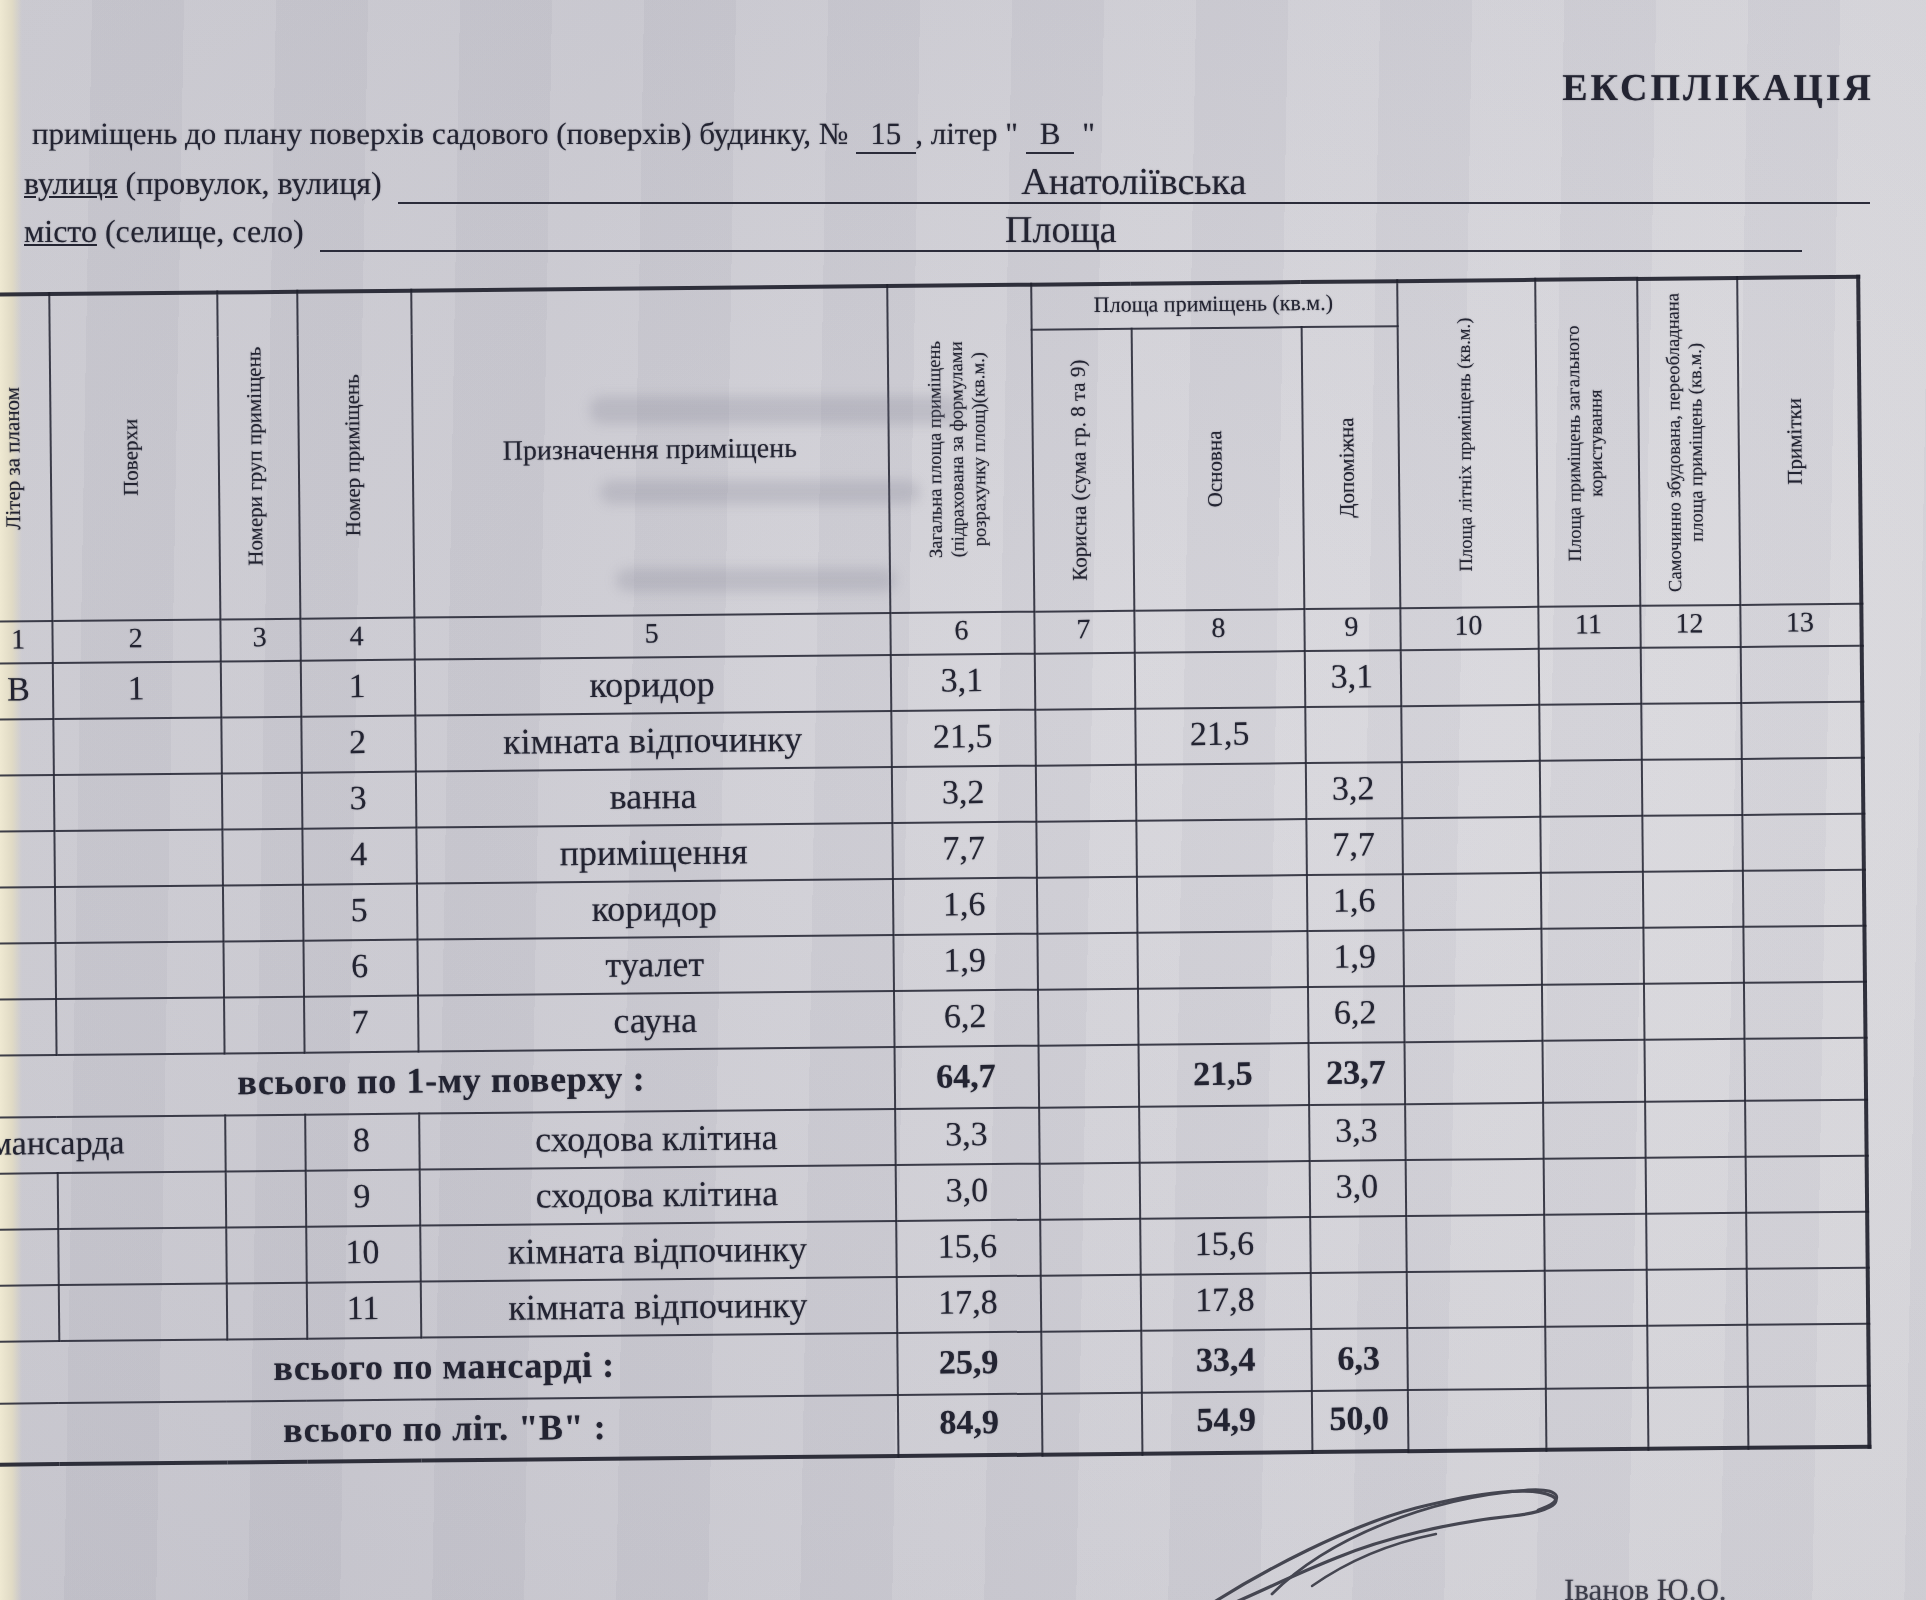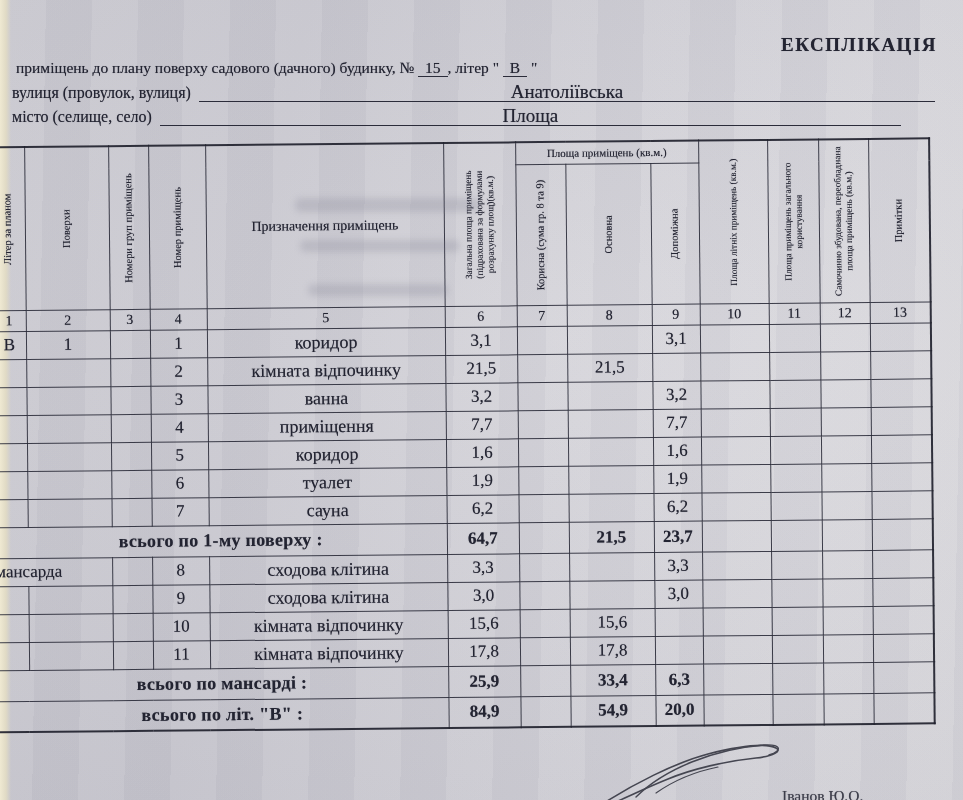--- a/index.html
+++ b/index.html
@@ -24,21 +24,21 @@
   .soft{text-shadow:0 0 0.7px rgba(35,36,50,0.55);}
 
   .title{
     position:absolute;left:0;right:26px;top:34px;text-align:right;
     font-size:19px;font-weight:bold;letter-spacing:1.5px;
   }
   .line2{position:absolute;left:16px;top:59px;font-size:15.5px;white-space:nowrap;}
   .u{border-bottom:1.4px solid #2b2c3a;padding:0 7px;text-align:center;}
   .fline{position:absolute;display:flex;align-items:flex-end;font-size:16px;}
   .fline .lbl{white-space:nowrap;}
-  .fline .lblu{}
+  .fline .lblu{text-decoration:underline;}
   .fline .fill{
     flex:1;border-bottom:1.4px solid #2b2c3a;text-align:center;
     font-size:19px;line-height:19px;margin-left:8px;height:20px;
   }
   .l3{left:12px;right:28px;top:82px;}
   .l4{left:12px;right:62px;top:106px;justify-content:flex-end;}
 
   .tblwrap{position:absolute;left:-8px;top:146px;transform:rotate(-0.55deg);transform-origin:40px 300px;}
   table{border-collapse:collapse;table-layout:fixed;background:transparent;}
   th,td{
@@ -81,21 +81,21 @@
 <body>
 
 <div class="photo"></div>
 <div class="left-edge"></div>
 
 <div class="doc soft">
 
   <div class="title">ЕКСПЛІКАЦІЯ</div>
 
   <div class="line2">
-    <span>приміщень до плану поверху садового (дачного) будинку, №</span>
+    <span>приміщень до плану поверхів садового (поверхів) будинку, №</span>
     <span class="u">15</span><span>, літер "</span>
     <span class="u">В</span>
     <span>"</span>
   </div>
 
   <div class="fline l3">
     <span class="lbl"><span class="lblu">вулиця</span><span> (провулок, вулиця)</span></span>
     <span class="fill">Анатоліївська</span>
   </div>
 
@@ -365,21 +365,21 @@
             <td class="total-val"></td>
             <td class="total-val"></td>
             <td class="total-val"></td>
             <td class="total-val"></td>
           </tr>
           <tr class="total">
             <td colspan="5" class="total-label">всього по літ. "В" :</td>
             <td class="total-val">84,9</td>
             <td class="total-val"></td>
             <td class="total-val">54,9</td>
-            <td class="total-val">20,0</td>
+            <td class="total-val">50,0</td>
             <td class="total-val"></td>
             <td class="total-val"></td>
             <td class="total-val"></td>
             <td class="total-val"></td>
           </tr>
         </tbody>
     </table>
   </div>
 
   <div class="smudge" style="left:295px;top:198px;width:185px;height:14px;"></div>

